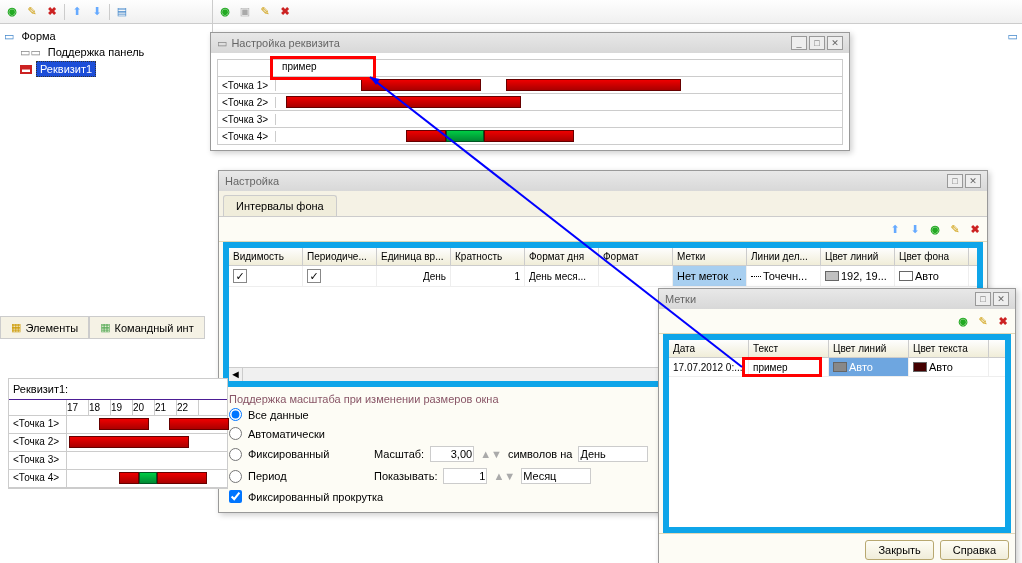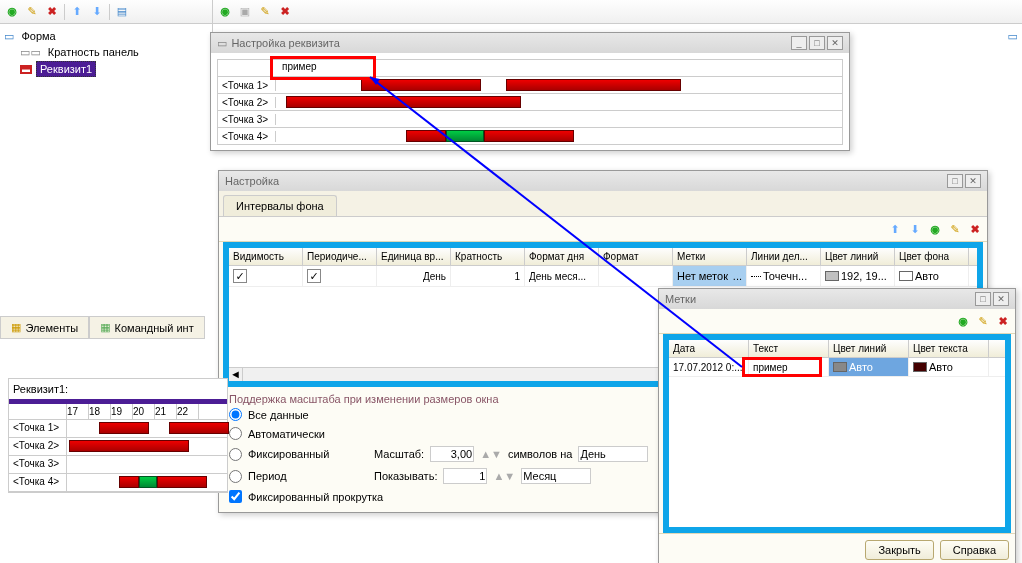--- a/index.html
+++ b/index.html
@@ -9,21 +9,21 @@
   .toolbar-icon { width: 16px; height: 16px; display: flex; align-items: center; justify-content: center; cursor: pointer; }
   
   .top-area { display: flex; }
   .left-panel { width: 213px; border-right: 1px solid #ccc; }
   .right-panel { flex: 1; }
   
   .tree { padding: 4px; }
   .tree-row { display: flex; align-items: center; padding: 1px 0; gap: 4px; }
   .tree-row.indent1 { padding-left: 16px; }
   .tree-label { padding: 1px 3px; }
-  .tree-label.selected { background: #4c1d95; color: #fff; border: 1px dotted #333; }
+  .tree-label.selected { background: #1d4ed8; color: #fff; border: 1px dotted #333; }
   
   .window { position: absolute; background: #fdfcf5; border: 1px solid #999; box-shadow: 2px 2px 6px rgba(0,0,0,0.2); }
   .window-title { height: 20px; background: linear-gradient(#e8e8e8, #d8d8d8); display: flex; align-items: center; padding: 0 6px; color: #666; }
   .window-title .title-text { flex: 1; }
   .window-btn { width: 16px; height: 14px; margin-left: 2px; border: 1px solid #999; background: #eee; display: flex; align-items: center; justify-content: center; font-size: 9px; cursor: pointer; }
   
   .gantt-preview { padding: 6px; background: #fff; }
   .gantt-row { display: flex; align-items: center; height: 18px; border: 1px solid #ccc; margin-bottom: -1px; }
   .gantt-label { width: 58px; padding: 0 4px; border-right: 1px solid #ccc; font-size: 10px; }
   .gantt-bars { flex: 1; position: relative; height: 100%; }
@@ -49,21 +49,21 @@
   .fieldset-title { color: #856; font-size: 11px; }
   .radio-row { display: flex; align-items: center; padding: 3px 0; gap: 6px; }
   .radio-row input[type=radio], .radio-row input[type=checkbox] { margin: 0; }
   
   .button { padding: 3px 12px; border: 1px solid #b8a870; border-radius: 3px; background: linear-gradient(#fefdf5, #f0edda); cursor: pointer; }
   
   .bottom-left-tabs { position: absolute; left: 0; top: 316px; display: flex; }
   .btab { padding: 4px 10px; border: 1px solid #ccc; background: #f5f2e5; display: flex; align-items: center; gap: 4px; font-size: 10px; }
   
   .bottom-preview { position: absolute; left: 8px; top: 378px; width: 220px; border: 1px solid #ccc; background: #fff; }
-  .bp-header { padding: 4px; border-bottom: 5px solid #4c1d95; }
+  .bp-header { padding: 4px; border-bottom: 1px solid #4c1d95; }
   .bp-cols { display: flex; border-bottom: 1px solid #ccc; }
   .bp-col { width: 22px; text-align: left; border-right: 1px solid #ccc; font-size: 10px; padding: 2px 0; }
   .bp-row { display: flex; height: 18px; border-bottom: 1px solid #ccc; position: relative; }
   .bp-label { width: 58px; border-right: 1px solid #ccc; font-size: 10px; padding: 2px 4px; }
   
   .line-annotation { position: absolute; pointer-events: none; z-index: 60; }
   
   .ic-add { color: #2a2; font-weight: bold; }
   .ic-del { color: #c22; font-weight: bold; }
   .ic-edit { color: #c90; }
@@ -89,21 +89,21 @@
       <span style="width:1px;height:16px;background:#ccc"></span>
       <span class="toolbar-icon" style="color:#48c">▤</span>
     </div>
     <div class="tree">
       <div class="tree-row">
         <span style="color:#48c">▭</span>
         <span class="tree-label">Форма</span>
       </div>
       <div class="tree-row indent1">
         <span style="color:#888">▭▭</span>
-        <span class="tree-label">Кратность панель</span>
+        <span class="tree-label">Поддержка панель</span>
       </div>
       <div class="tree-row indent1">
         <span style="background:#c22;color:#fff;padding:0 2px;font-size:8px">▬</span>
         <span class="tree-label selected">Реквизит1</span>
       </div>
     </div>
   </div>
   <div class="right-panel">
     <div class="toolbar">
       <span class="toolbar-icon ic-add">◉</span>

